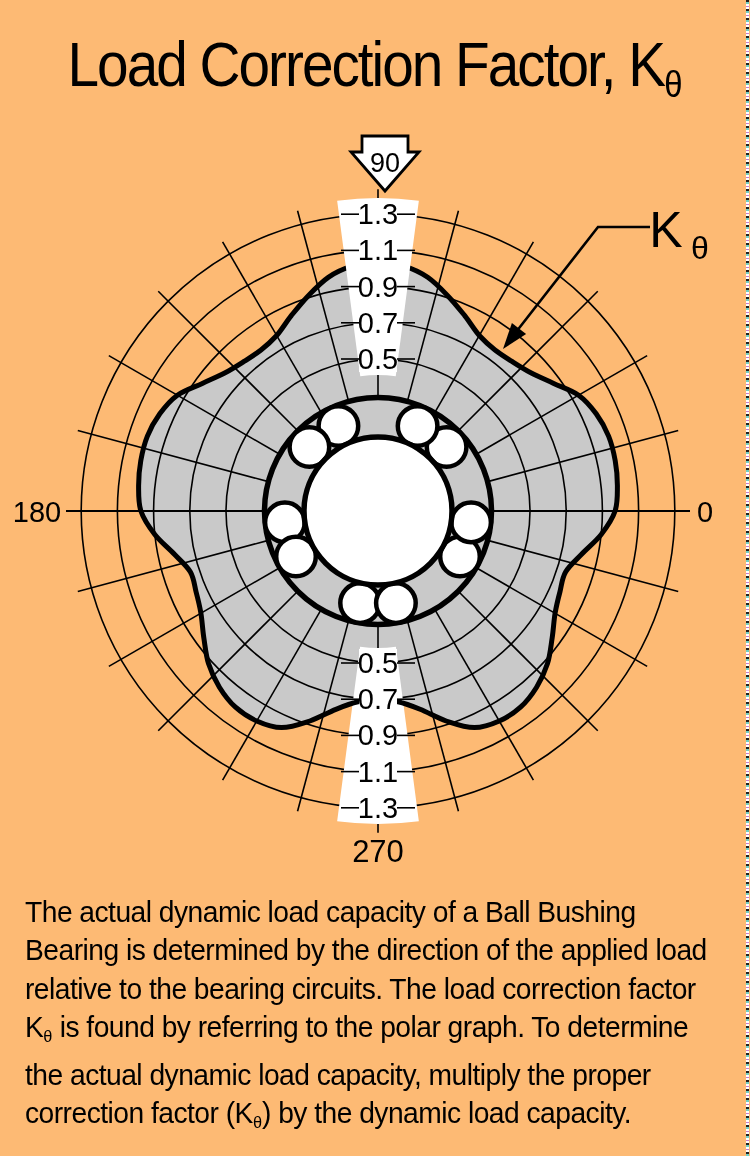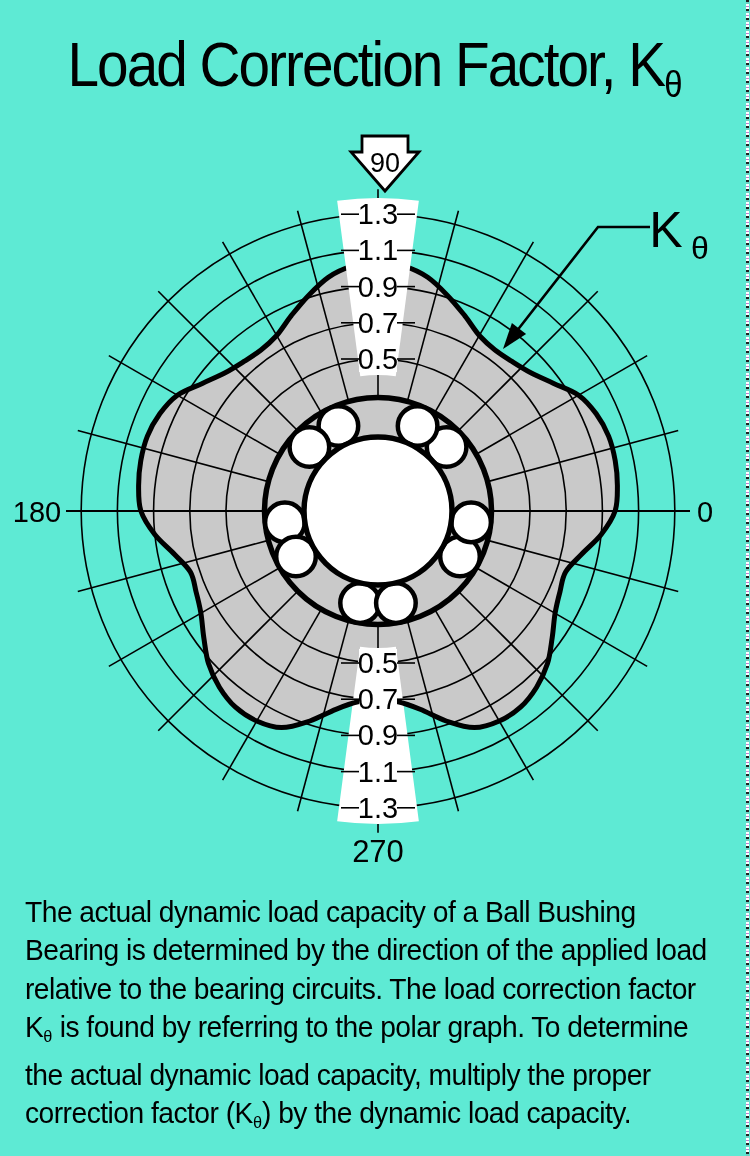--- a/index.html
+++ b/index.html
@@ -1,16 +1,16 @@
 <!DOCTYPE html>
 <html><head>
 <meta charset="utf-8">
 <style>
   html,body{margin:0;padding:0;background:#fff;}
-  #page{position:relative;width:750px;height:1156px;background:#5eead4;overflow:hidden;
+  #page{position:relative;width:750px;height:1156px;background:#fdba74;overflow:hidden;
         font-family:"Liberation Sans", sans-serif;color:#000;}
   #title{position:absolute;top:31px;left:0;width:750px;text-align:center;
          font-size:63px;font-weight:400;letter-spacing:-2.2px;line-height:1.05;
          transform:scaleX(0.90);transform-origin:50% 0;white-space:nowrap;}
   .sub{font-size:0.58em;vertical-align:-0.30em;letter-spacing:0;}
   #chart-svg{position:absolute;left:0;top:0;}
   #chart-svg text{font-family:"Liberation Sans", sans-serif;fill:#000;}
   #paragraph{position:absolute;left:25px;top:893px;width:790px;
              font-size:30px;line-height:38.4px;letter-spacing:-0.55px;
              transform:scaleX(0.94);transform-origin:0 0;white-space:nowrap;}

